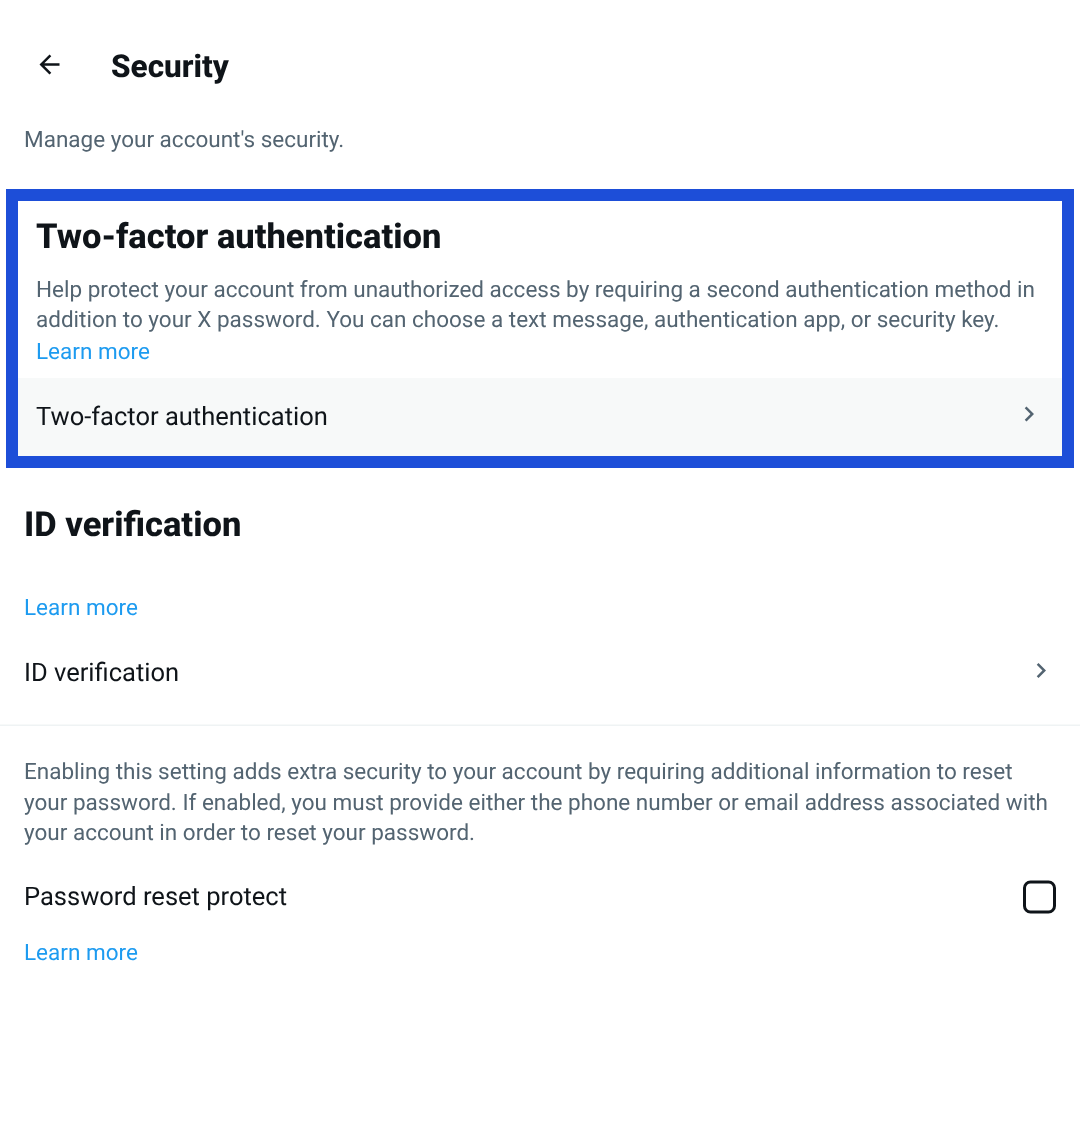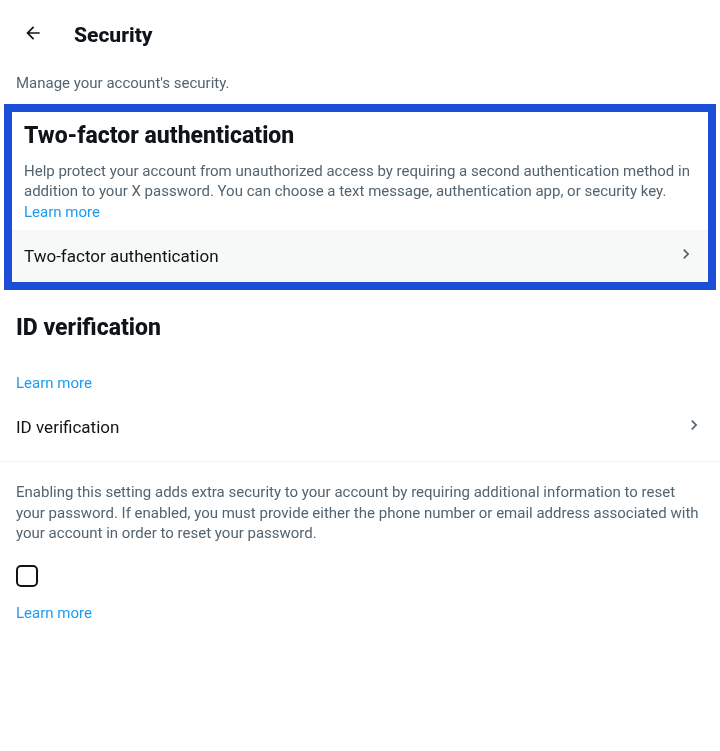--- a/index.html
+++ b/index.html
@@ -5,39 +5,39 @@
     * { box-sizing: border-box; margin: 0; padding: 0; }
     body {
       font-family: -apple-system, BlinkMacSystemFont, "Segoe UI", Roboto, Helvetica, Arial, sans-serif;
       width: 720px;
       background: #fff;
       color: #0f1419;
     }
     .header {
       display: flex;
       align-items: center;
-      padding: 18px 16px 14px 16px;
+      padding: 28px 16px 14px 16px;
     }
     .back-btn {
       width: 34px; height: 34px;
       display: flex; align-items: center; justify-content: center;
       border-radius: 50%;
       cursor: pointer;
       margin-right: 24px;
     }
     .back-btn svg { width: 20px; height: 20px; fill: #0f1419; }
     .page-title {
       font-size: 21px;
       font-weight: 800;
       color: #0f1419;
     }
     .subtitle {
       color: #536471;
       font-size: 15px;
-      padding: 8px 16px 12px 16px;
+      padding: 8px 16px 24px 16px;
     }
     .section { padding: 12px 16px 0 16px; }
     .section-heading {
       font-size: 23px;
       font-weight: 800;
       color: #0f1419;
       margin-bottom: 12px;
     }
     .section-desc {
       font-size: 15px;
@@ -127,17 +127,18 @@
       </svg>
   </span>
 </div>
 
 <div class="divider"></div>
 
 <div class="section">
   <div class="section-desc">Enabling this setting adds extra security to your account by requiring additional information to reset your password. If enabled, you must provide either the phone number or email address associated with your account in order to reset your password.</div>
 </div>
 <div class="row">
+  <div class="row-label">Password reset protect</div>
   <div class="checkbox-box"></div>
 </div>
 <div class="bottom-learn">
   <a class="learn-more">Learn more</a>
 </div>
 
 </body></html>

